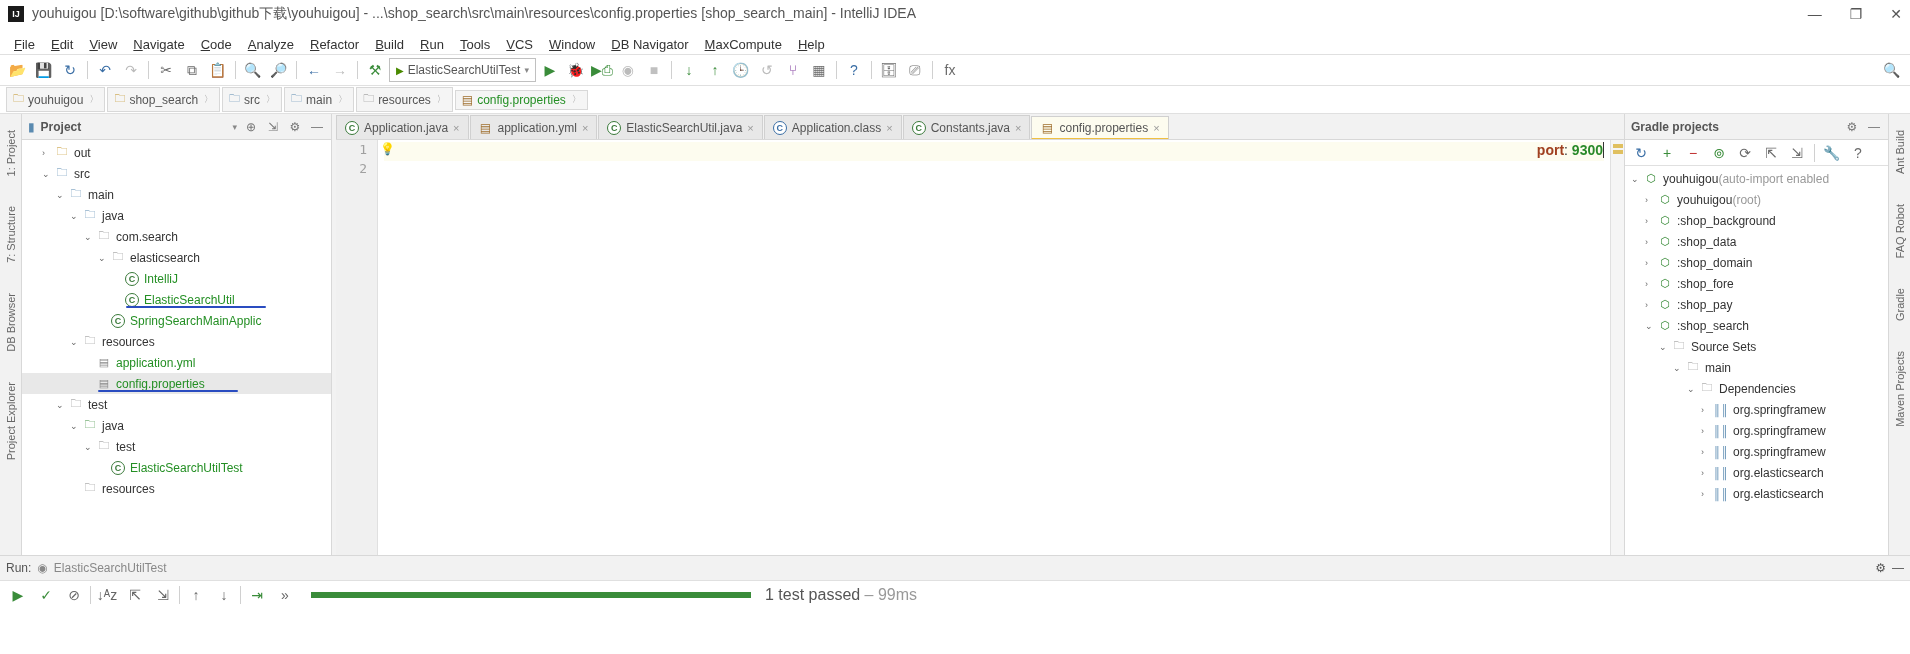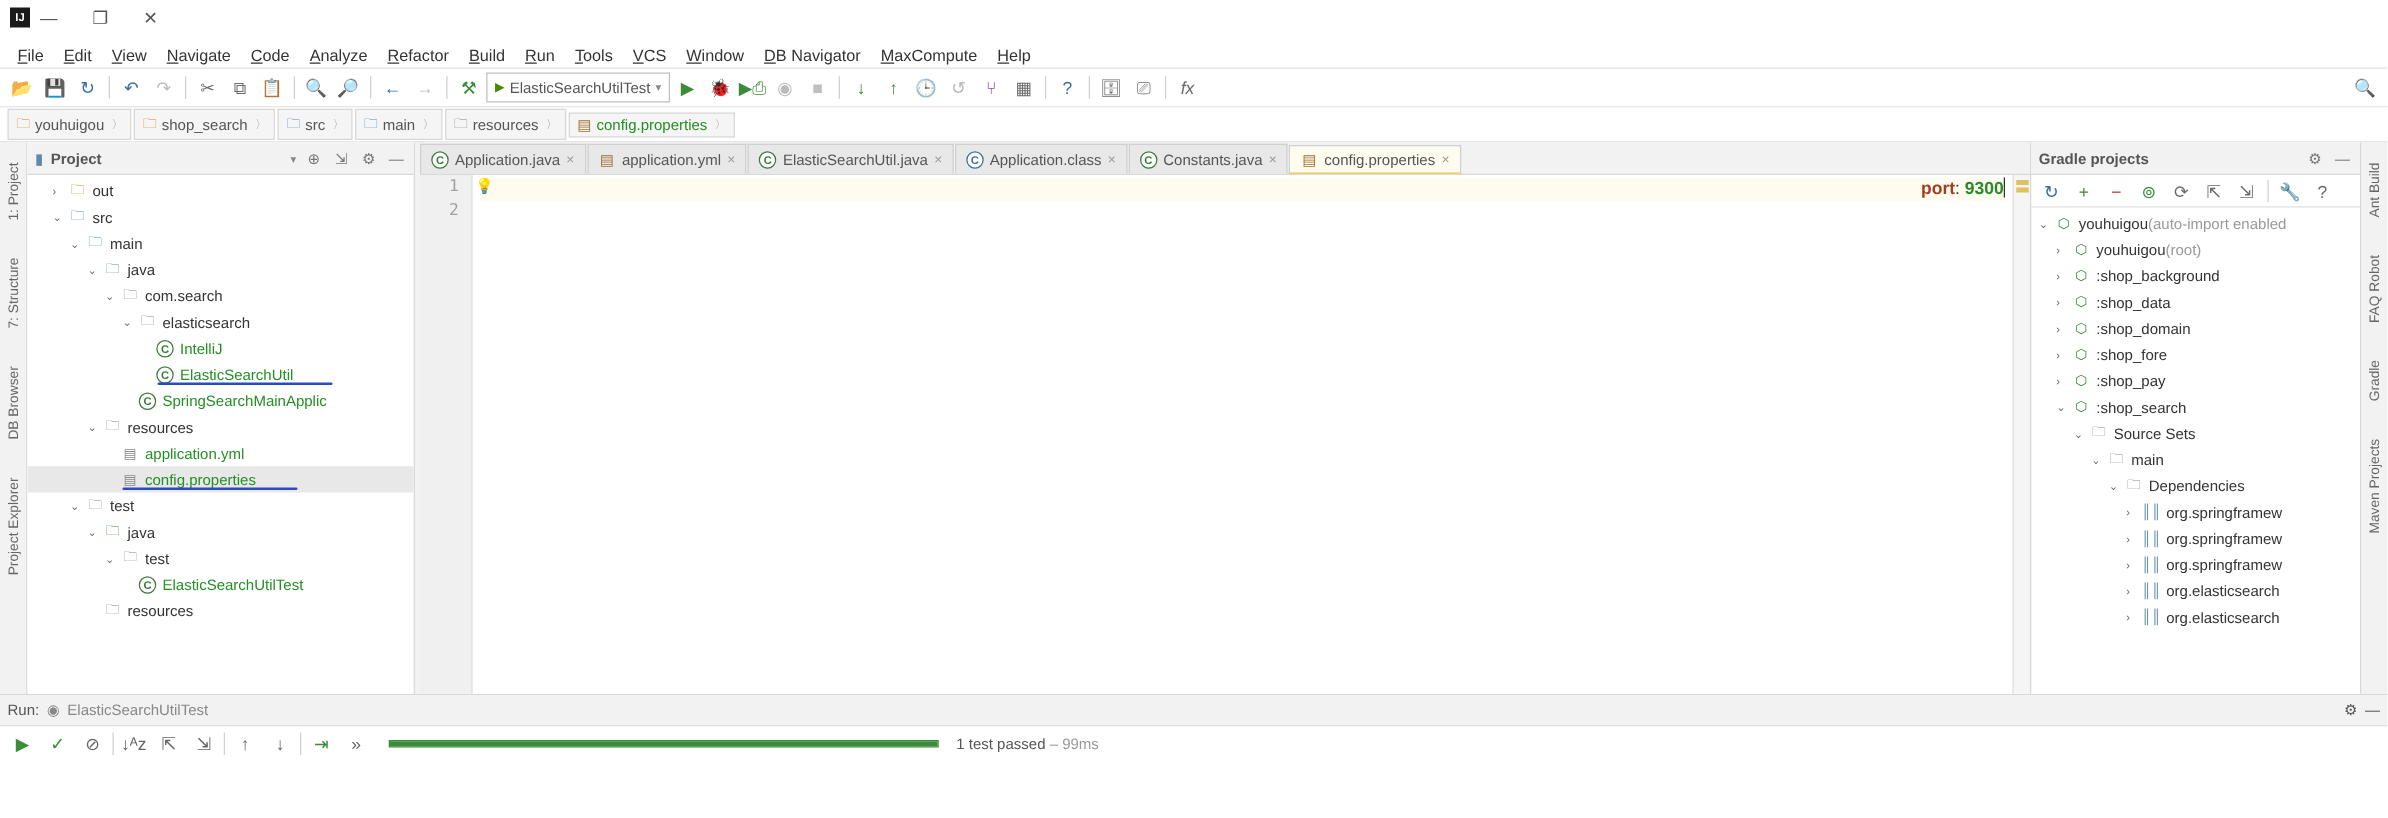--- a/index.html
+++ b/index.html
@@ -86,32 +86,33 @@
 
 .run-bar { height: 25px; background: #f2f2f2; border-top: 1px solid #d8d8d8; display: flex; align-items: center; padding: 0 6px; gap: 6px; font-size: 12px; color: #555; }
 .run-bar .run-name { color: #888; }
 .run-bar .spacer { flex: 1; }
 
 .status-bar { height: 28px; background: #fff; border-top: 1px solid #e0e0e0; display: flex; align-items: center; padding: 0 6px; gap: 4px; }
 .status-bar .sb-btn { width: 24px; height: 22px; display: inline-flex; align-items: center; justify-content: center; cursor: pointer; font-size: 14px; color: #666; }
 .status-bar .sb-green { color: #3a8c3a; }
 .progress-bar { width: 440px; height: 6px; border: 1px solid #3a8c3a; margin: 0 10px; position: relative; }
 .progress-bar .fill { position: absolute; left: 0; top: 0; bottom: 0; background: #3a8c3a; }
-.status-text { font-size: 12px; color: #555; }
+.status-text { font-size: 16px; color: #555; }
 .status-text .dim { color: #999; }
 
 .ind { display: inline-block; }
 .w10 { width: 14px; } .w20 { width: 28px; } .w30 { width: 42px; } .w40 { width: 56px; }
 .w50 { width: 70px; } .w60 { width: 84px; }
 </style>
 </head>
 <body>
 
 <div class="title-bar">
   <span class="app-icon">IJ</span>
+  <span class="title-text">youhuigou [D:\software\github\github下载\youhuigou] - ...\shop_search\src\main\resources\config.properties [shop_search_main] - IntelliJ IDEA</span>
   <div class="win-controls">
     <span>—</span>
     <span>❐</span>
     <span>✕</span>
   </div>
 </div>
 
 <div class="menu-bar" id="menu-bar">
     <span class="menu-item"><u>F</u>ile</span>
     <span class="menu-item"><u>E</u>dit</span>
@@ -165,21 +166,21 @@
   <span class="tb-btn">🕒</span>
   <span class="tb-btn" style="color:#bbb">↺</span>
   <span class="tb-btn tb-purple">⑂</span>
   <span class="tb-btn">▦</span>
   <span class="tb-sep"></span>
   <span class="tb-btn tb-blue">?</span>
   <span class="tb-sep"></span>
   <span class="tb-btn">🗄</span>
   <span class="tb-btn">⎚</span>
   <span class="tb-sep"></span>
-  <span class="tb-btn" style="font-style:italic">fx</span>
+  <span class="tb-btn" style="">fx</span>
   <span class="spacer"></span>
   <span class="tb-btn">🔍</span>
 </div>
 
 <div class="breadcrumb" id="crumbs">
     <div class="crumb">
       <span class="folder-ico">🗀</span>
       <span>youhuigou</span>
       <span class="chev">〉</span>
     </div>

